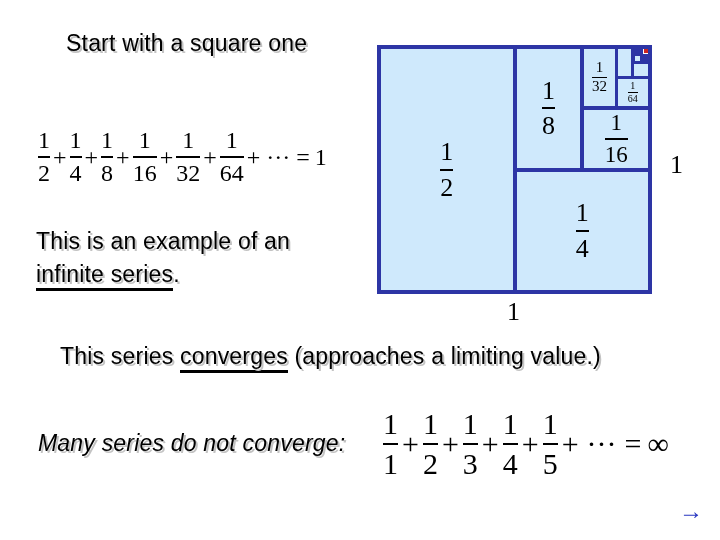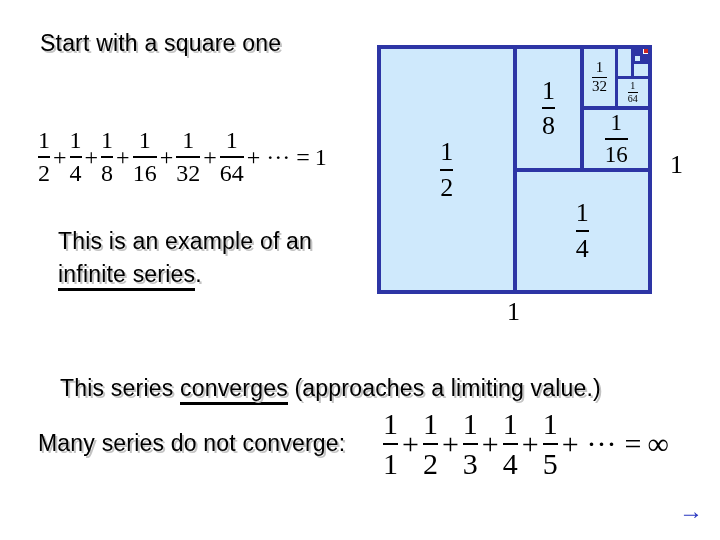--- a/index.html
+++ b/index.html
@@ -3,24 +3,24 @@
 <meta charset="utf-8">
 <style>
   * { box-sizing: border-box; margin: 0; padding: 0; }
   html,body { width: 720px; height: 540px; background: #fff; }
   body { position: relative; overflow: hidden;
          font-family: "Liberation Sans", sans-serif; color: #000; }
 
   
   .txt { position: absolute; font-size: 23px; line-height: 33px;
          text-shadow: 2px 2px 0 #c3c3c3; letter-spacing: 0.2px; }
-  .title   { left: 40px; top: 27px;  }
-  .para2   { left: 58px; top: 225px; }
-  .line3   { left: 60px; top: 340px; white-space: pre; margin-top: 32px; }
-  .line4   { left: 38px; top: 427px; }
+  .title   { left: 66px; top: 27px;  }
+  .para2   { left: 36px; top: 225px; }
+  .line3   { left: 60px; top: 340px; white-space: pre; }
+  .line4   { left: 38px; top: 427px; font-style: italic; }
   .u { border-bottom: 3px solid #000; padding-bottom: 1px; text-align: center; }
 
   
   .eq { position: absolute; display: flex; align-items: center;
         font-family: "Liberation Serif", serif; }
   .eq1 { left: 38px;  top: 128px; font-size: 24px; }
   .eq2 { left: 383px; top: 408px; font-size: 30px; }
   .frac { display: inline-flex; flex-direction: column; align-items: center;
           line-height: 1.05; }
   .frac .bar { align-self: stretch; height: 2px; background: #000; margin: 3px 0; }

